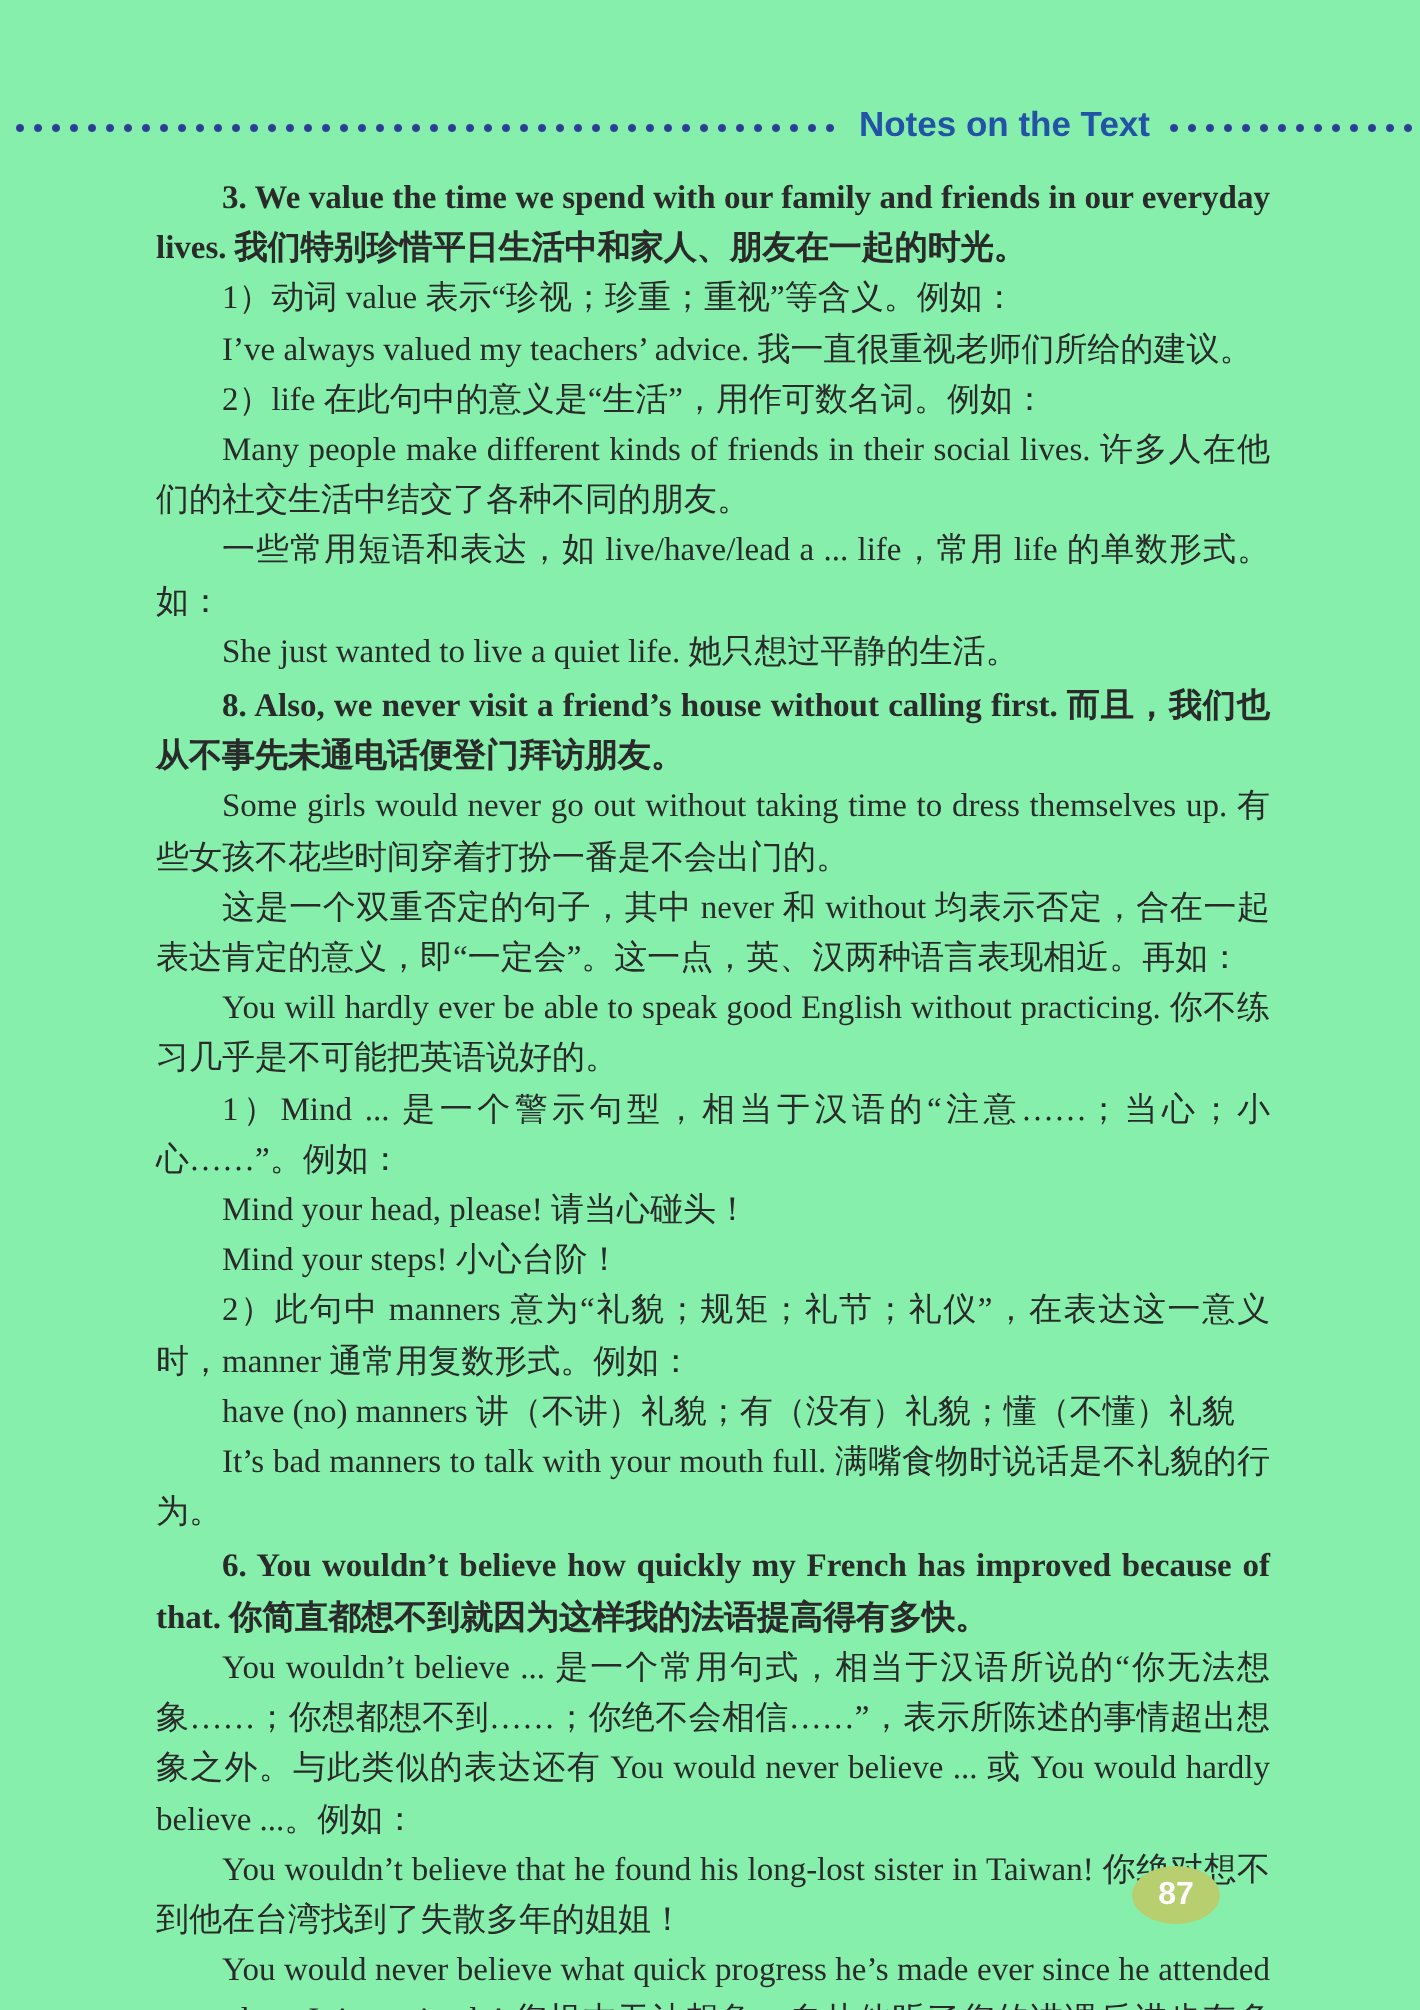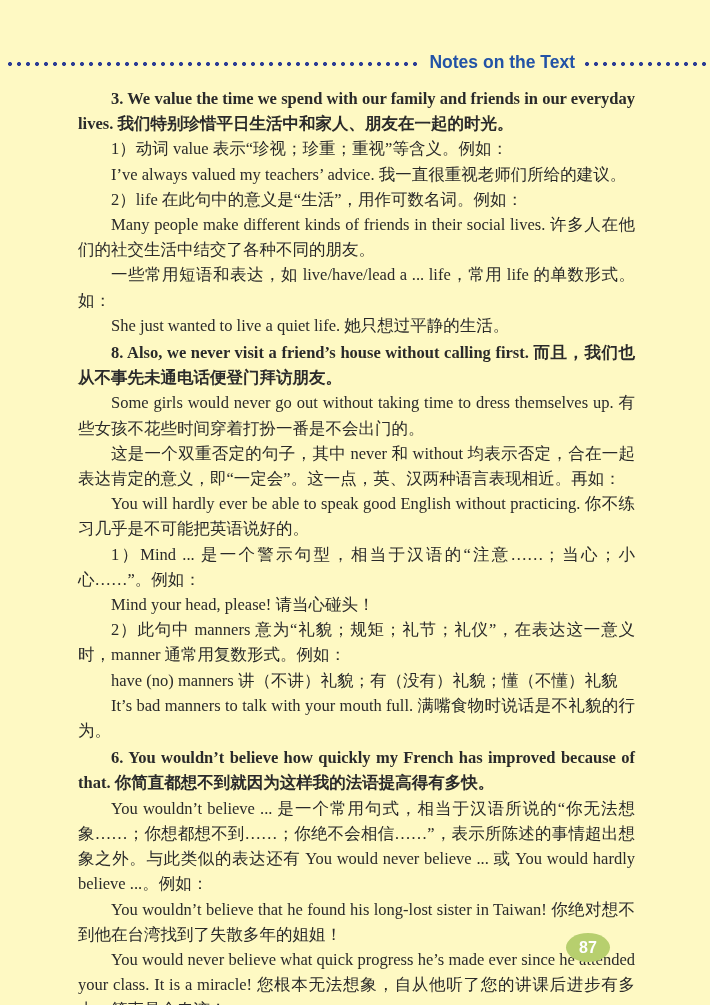--- a/index.html
+++ b/index.html
@@ -1,21 +1,21 @@
 <!DOCTYPE html>
 <html><head>
 <meta charset="utf-8">
 <style>
   html, body { margin: 0; padding: 0; background: #e8e8e8; }
   .page {
     position: relative;
     width: 710px;
     height: 1005px;
     margin: 0 auto;
-    background: #fef9c3;
+    background: #86efac;
     overflow: hidden;
     font-family: "Liberation Serif", "DejaVu Serif", serif;
     color: #2a2a2a;
   }
   
   .header-row {
     position: absolute;
     top: 54px;
     left: 0;
     width: 710px;
@@ -98,20 +98,21 @@
       <p class="p">2）life 在此句中的意义是“生活”，用作可数名词。例如：</p>
       <p class="p">Many people make different kinds of friends in their social lives. 许多人在他们的社交生活中结交了各种不同的朋友。</p>
       <p class="p">一些常用短语和表达，如 live/have/lead a ... life，常用 life 的单数形式。如：</p>
       <p class="p">She just wanted to live a quiet life. 她只想过平静的生活。</p>
       <p class="h">8.  Also, we never visit a friend’s house without calling first. 而且，我们也从不事先未通电话便登门拜访朋友。</p>
       <p class="p">Some girls would never go out without taking time to dress themselves up. 有些女孩不花些时间穿着打扮一番是不会出门的。</p>
       <p class="p">这是一个双重否定的句子，其中 never 和 without 均表示否定，合在一起表达肯定的意义，即“一定会”。这一点，英、汉两种语言表现相近。再如：</p>
       <p class="p">You will hardly ever be able to speak good English without practicing. 你不练习几乎是不可能把英语说好的。</p>
       <p class="p">1）Mind ... 是一个警示句型，相当于汉语的“注意……；当心；小心……”。例如：</p>
       <p class="p">Mind your head, please! 请当心碰头！</p>
+      <p class="p">Mind your steps! 小心台阶！</p>
       <p class="p">2）此句中 manners 意为“礼貌；规矩；礼节；礼仪”，在表达这一意义时，manner 通常用复数形式。例如：</p>
       <p class="p">have (no) manners 讲（不讲）礼貌；有（没有）礼貌；懂（不懂）礼貌</p>
       <p class="p">It’s bad manners to talk with your mouth full. 满嘴食物时说话是不礼貌的行为。</p>
       <p class="h">6.  You wouldn’t believe how quickly my French has improved because of that. 你简直都想不到就因为这样我的法语提高得有多快。</p>
       <p class="p">You wouldn’t believe ... 是一个常用句式，相当于汉语所说的“你无法想象……；你想都想不到……；你绝不会相信……”，表示所陈述的事情超出想象之外。与此类似的表达还有 You would never believe ... 或 You would hardly believe ...。例如：</p>
       <p class="p">You wouldn’t believe that he found his long-lost sister in Taiwan! 你绝对想不到他在台湾找到了失散多年的姐姐！</p>
       <p class="p">You would never believe what quick progress he’s made ever since he attended your class. It is a miracle! 您根本无法想象，自从他听了您的讲课后进步有多大。简直是个奇迹！</p>
     </div>
 
   <div class="page-badge">87</div>

